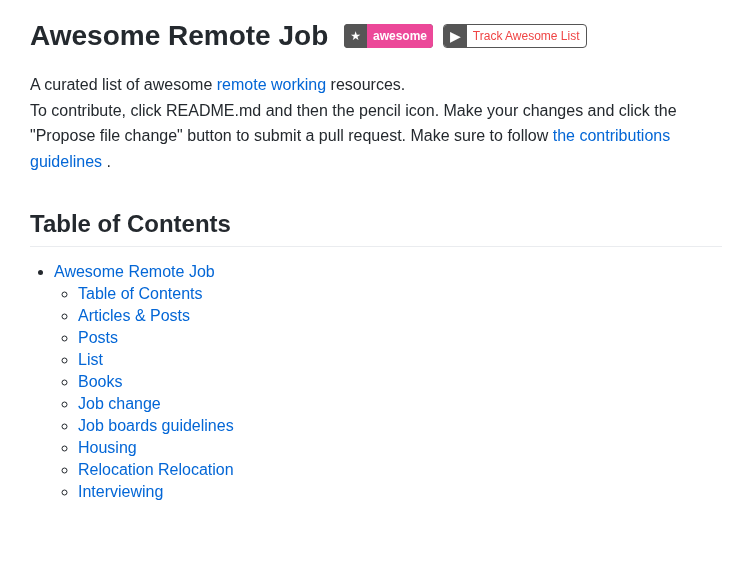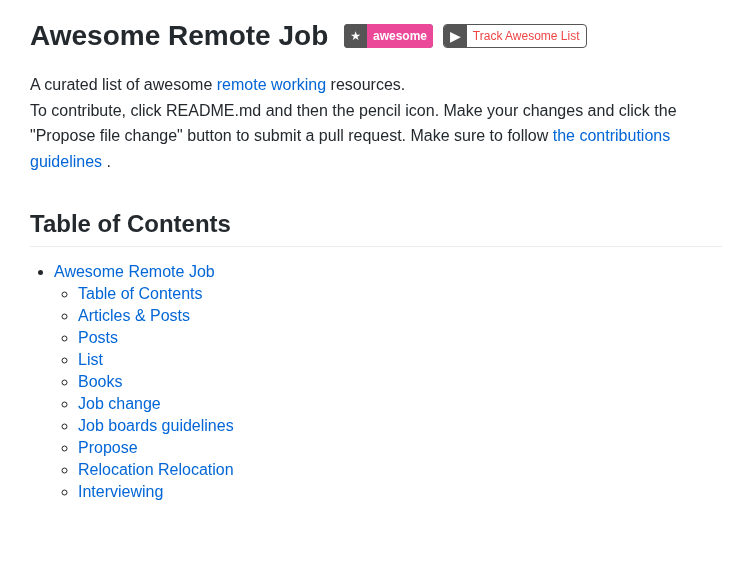--- a/index.html
+++ b/index.html
@@ -193,18 +193,18 @@
   <li>
     <a href="#">Awesome Remote Job</a>
     <ul class="toc-sublist">
     <li><a href="#">Table of Contents</a></li>
         <li><a href="#">Articles &amp; Posts</a></li>
         <li><a href="#">Posts</a></li>
         <li><a href="#">List</a></li>
         <li><a href="#">Books</a></li>
         <li><a href="#">Job change</a></li>
         <li><a href="#">Job boards guidelines</a></li>
-        <li><a href="#">Propose</a></li>
+        <li><a href="#">Housing</a></li>
         <li><a href="#">Relocation Relocation</a></li>
         <li><a href="#">Interviewing</a></li>
       </ul>
   </li>
 </ul>
 
 </body></html>

